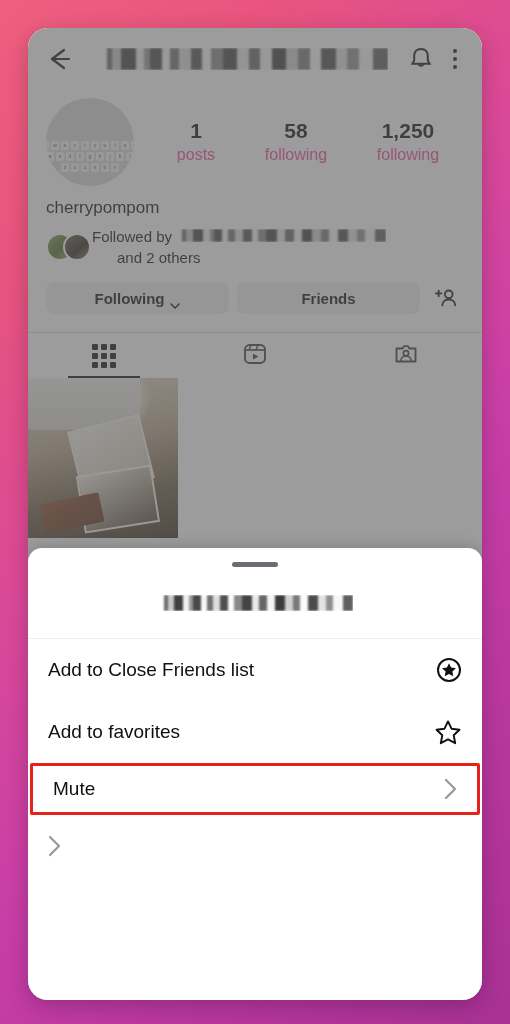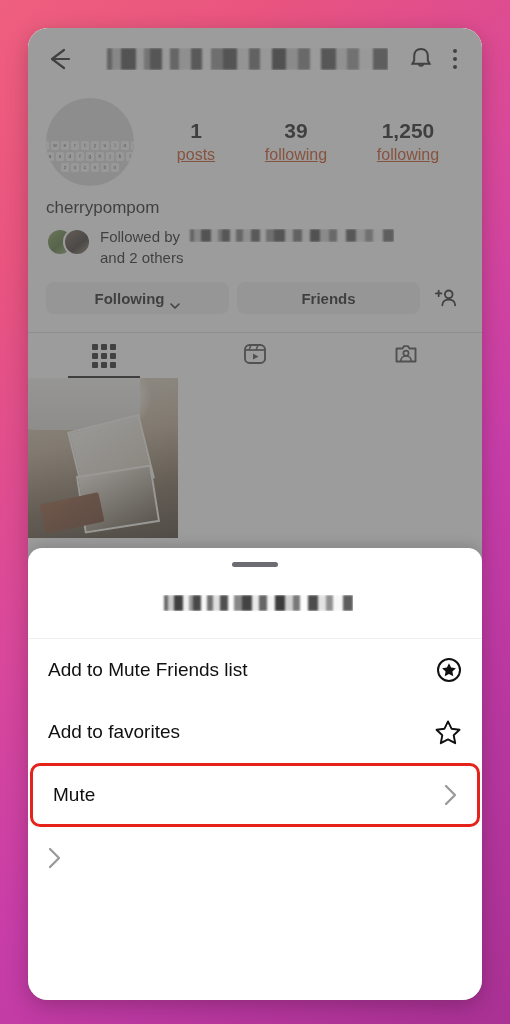--- a/index.html
+++ b/index.html
@@ -117,53 +117,53 @@
     font-family: "Liberation Sans", sans-serif;
   }
   .stats {
     flex: 1 1 auto;
     display: flex;
     justify-content: space-around;
     padding-left: 18px;
   }
   .stat { text-align: center; }
   .stat-num { font-size: 21px; font-weight: 700; color: #0c0c0c; line-height: 26px; }
-  .stat-label { font-size: 16px; color: #c2410c; line-height: 22px; text-decoration: underline; }
+  .stat-label { font-size: 16px; color: #ec4899; line-height: 22px; }
 
   
   .fullname {
     font-size: 17px;
     color: #0c0c0c;
     padding: 12px 18px 0 18px;
     font-weight: 400;
   }
   .followed-by {
     display: flex;
-    align-items: flex-start;
+    align-items: center;
     padding: 8px 18px 0 18px;
-    gap: 8px;
+    gap: 0;
   }
   .mini-avatars { position: relative; width: 46px; height: 30px; flex: 0 0 auto; margin-top: 2px; }
   .mini-av {
     position: absolute; top: 0;
     width: 28px; height: 28px; border-radius: 50%;
     border: 2px solid #fff;
   }
   .mini-av.a { left: 0; background: linear-gradient(140deg,#7f9c4e,#4a6b2c 55%,#8fae63); }
   .mini-av.b { left: 17px; background: linear-gradient(140deg,#6b5a48,#2c2520 60%,#8a7a66); }
   .followed-text {
     font-size: 15px; color: #0c0c0c; line-height: 21px;
     display: flex; flex-wrap: wrap; align-items: baseline; gap: 0 4px;
   }
   .name-blur {
     display: inline-block;
     width: 210px; height: 13px; position: relative;
     overflow: hidden; vertical-align: middle;
   }
-  .tail { white-space: nowrap; }
+  .tail { white-space: nowrap; margin-left: 25px; }
 
   
   .actions {
     display: flex; gap: 8px;
     padding: 14px 18px 0 18px;
     align-items: center;
   }
   .btn {
     flex: 1 1 0;
     height: 32px;
@@ -254,23 +254,23 @@
   .menu-item {
     height: 62px;
     display: flex; align-items: center;
     padding: 0 20px;
     font-size: 19px; color: #101010;
     position: relative;
   }
   .menu-label { flex: 1 1 auto; }
   .menu-item.highlight {
     border: 3px solid #e5231b;
-    border-radius: 10px;
+    border-radius: 2px;
     margin: 0 2px;
-    height: 64px;
+    height: 52px;
   }
   .chev-right { width: 13px; height: 22px; flex: 0 0 auto; }
   .star-circle { width: 26px; height: 26px; flex: 0 0 auto; }
   .star-outline { width: 28px; height: 27px; flex: 0 0 auto; }
 </style>
 </head>
 <body>
 
 <div class="phone">
 
@@ -334,21 +334,21 @@
               <span class="kbd-key">n</span>
           </div>
         </div>
       </div>
       <div class="stats">
         <div class="stat">
           <div class="stat-num">1</div>
           <div class="stat-label">posts</div>
         </div>
         <div class="stat">
-          <div class="stat-num">39</div>
+          <div class="stat-num">58</div>
           <div class="stat-label">following</div>
         </div>
         <div class="stat">
           <div class="stat-num">1,250</div>
           <div class="stat-label">following</div>
         </div>
       </div>
     </div>
 
     <div class="fullname">cherrypompom</div>
@@ -440,21 +440,21 @@
     <div class="sheet-handle"></div>
     <div class="sheet-title-wrap">
       <span class="sheet-title-blur">
         <span class="pixel-blur"></span>
       </span>
     </div>
 
     <div class="menu">
 
       <div class="menu-item">
-        <span class="menu-label">Add to Mute Friends list</span>
+        <span class="menu-label">Add to Close Friends list</span>
         <span class="star-circle">
           <svg viewBox="0 0 26 26" width="26" height="26">
             <circle cx="13" cy="13" r="11" fill="none" stroke="#111" stroke-width="2"></circle>
             <path d="M13 6.2 L15.1 10.6 L19.9 11.2 L16.4 14.5 L17.3 19.2 L13 16.9 L8.7 19.2 L9.6 14.5 L6.1 11.2 L10.9 10.6 Z" fill="#111"></path>
           </svg>
         </span>
       </div>
 
       <div class="menu-item">
         <span class="menu-label">Add to favorites</span>

